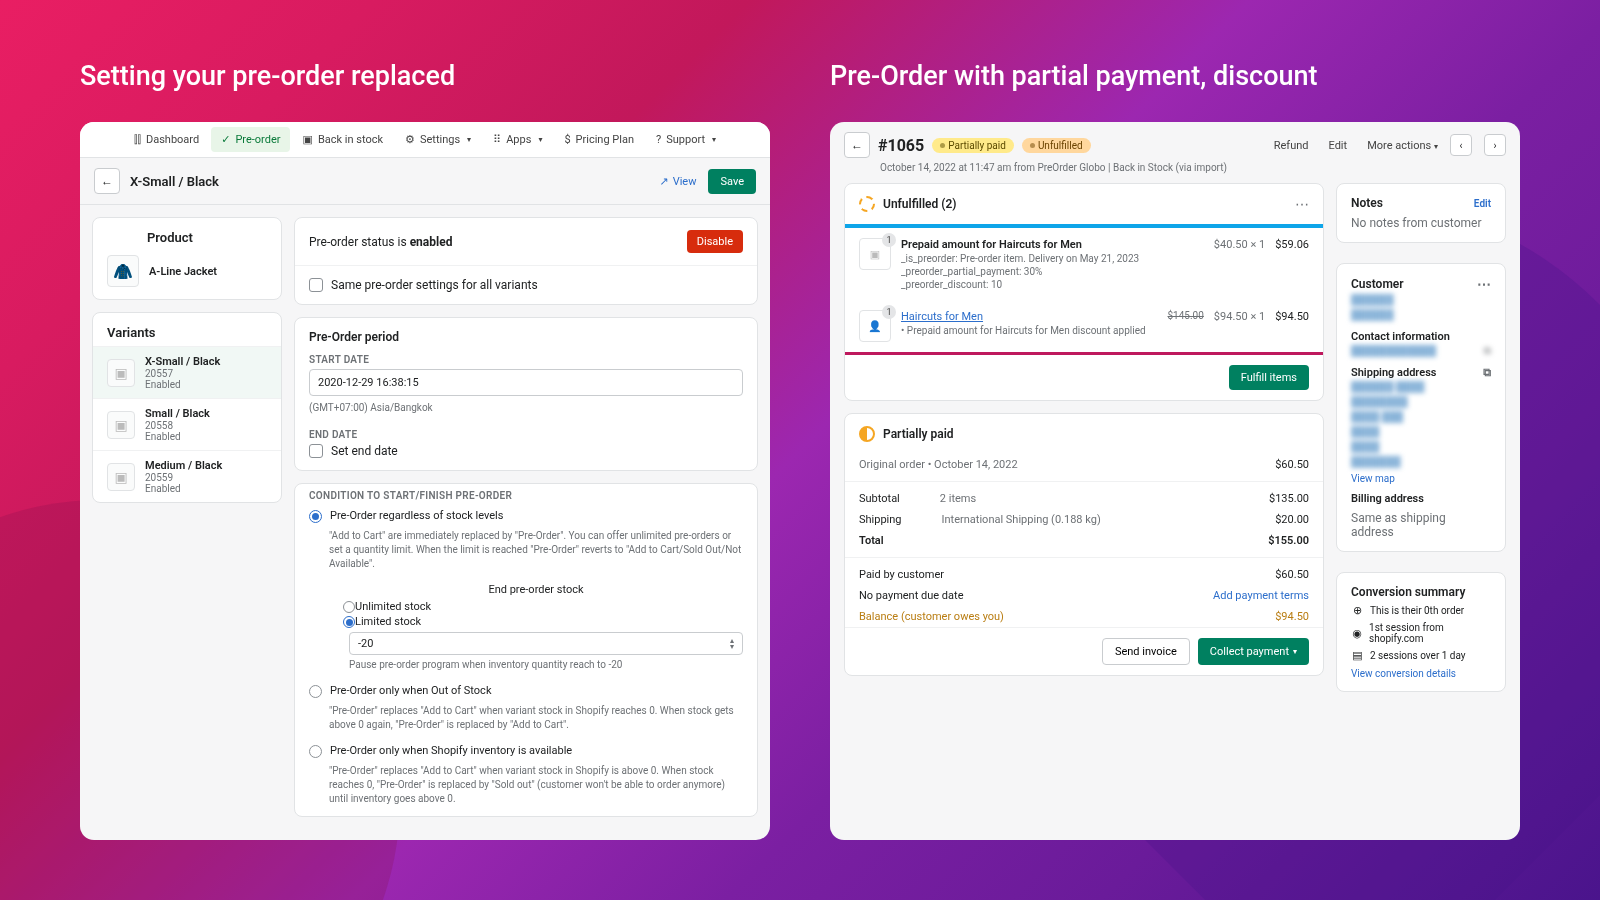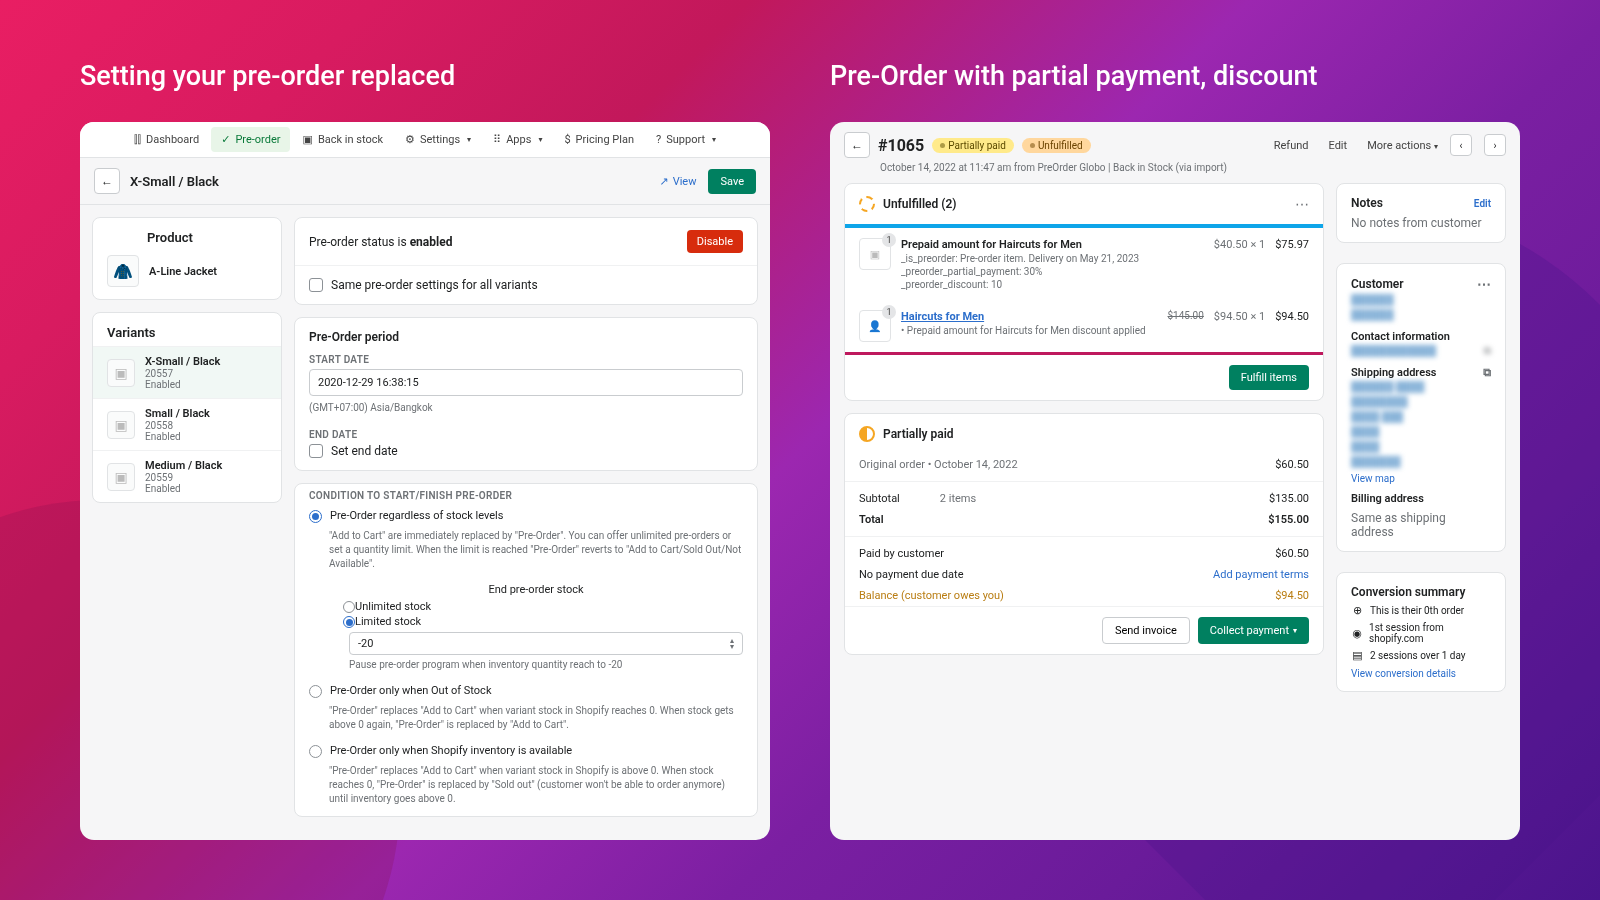--- a/index.html
+++ b/index.html
@@ -103,21 +103,21 @@
   .ful-head { display: flex; align-items: center; gap: 8px; padding: 12px 14px; border-bottom: 4px solid #0ea5e9; }
   .circle-ic { width: 16px; height: 16px; border: 2px dashed #f5a623; border-radius: 50%; }
   .circle-ic.solid { border: 2px solid #f5a623; background: linear-gradient(90deg, #f5a623 50%, transparent 50%); }
   .ful-head-t { font-weight: 600; font-size: 12px; }
   .dots { margin-left: auto; color: #6d7175; font-size: 14px; cursor:pointer; }
   .line-item { display: flex; gap: 10px; padding: 10px 14px; font-size: 11px; }
   .li-thumb { width: 32px; height: 32px; border: 1px solid #e1e3e5; border-radius: 4px; position: relative; display:flex; align-items:center; justify-content:center; color:#bbb; }
   .li-thumb .qty { position: absolute; top: -6px; right: -6px; width: 14px; height: 14px; background: #e4e5e7; border-radius: 50%; font-size: 9px; display: flex; align-items: center; justify-content: center; color: #444; }
   .li-body { flex: 1; }
   .li-name { font-weight: 600; }
-  .li-name.lnk { color: #2c6ecb; text-decoration: underline; font-weight: 700; }
+  .li-name.lnk { color: #2c6ecb; text-decoration: underline; font-weight: 400; }
   .li-meta { color: #6d7175; font-size: 10px; margin-top: 2px; }
   .li-price { text-align: right; }
   .li-qty { color: #6d7175; }
   .li-disc { color: #6d7175; text-decoration: line-through; font-size: 10px; display:block; }
   .ful-foot { padding: 10px 14px; border-top: 3px solid #be185d; display: flex; justify-content: flex-end; }
   .ful-btn { background: #008060; color: #fff; border: none; padding: 6px 12px; border-radius: 4px; font-size: 11px; cursor: pointer; }
   .sum-row { display: flex; justify-content: space-between; padding: 4px 14px; font-size: 11px; }
   .sum-row .mid { color: #6d7175; }
   .sum-row.total { font-weight: 600; }
   .divider { border-top: 1px solid #f0f1f2; margin: 6px 0; }
@@ -311,21 +311,21 @@
             </div>
             <div class="line-item">
               <div class="li-thumb">▣<span class="qty">1</span></div>
               <div class="li-body">
                 <div class="li-name">Prepaid amount for Haircuts for Men</div>
                 <div class="li-meta">_is_preorder: Pre-order item. Delivery on May 21, 2023</div>
                 <div class="li-meta">_preorder_partial_payment: 30%</div>
                 <div class="li-meta">_preorder_discount: 10</div>
               </div>
               <div class="li-qty">$40.50 × 1</div>
-              <div class="li-price">$75.97</div>
+              <div class="li-price">$59.06</div>
             </div>
             <div class="line-item">
               <div class="li-thumb">👤<span class="qty">1</span></div>
               <div class="li-body">
                 <div class="li-name lnk">Haircuts for Men</div>
                 <div class="li-meta">• <span>Prepaid amount for Haircuts for Men discount applied</span></div>
               </div>
               <div>
                   <span class="li-disc">$145.00</span>
                 </div>
@@ -343,20 +343,25 @@
             </div>
             <div class="sum-row">
                 <span class="mid">Original order • October 14, 2022</span>
                 <span>$60.50</span>
               </div>
             <div class="divider"></div>
             <div class="sum-row">
                 <span>Subtotal</span>
                 <span class="mid" style="flex:1;padding-left:40px">2 items</span>
                 <span>$135.00</span>
+              </div>
+            <div class="sum-row">
+                <span>Shipping</span>
+                <span class="mid" style="flex:1;padding-left:40px">International Shipping (0.188 kg)</span>
+                <span>$20.00</span>
               </div>
             <div class="sum-row total">
                 <span>Total</span>
                 <span>$155.00</span>
               </div>
             <div class="divider"></div>
             <div class="sum-row">
                 <span>Paid by customer</span>
                 <span>$60.50</span>
               </div>

